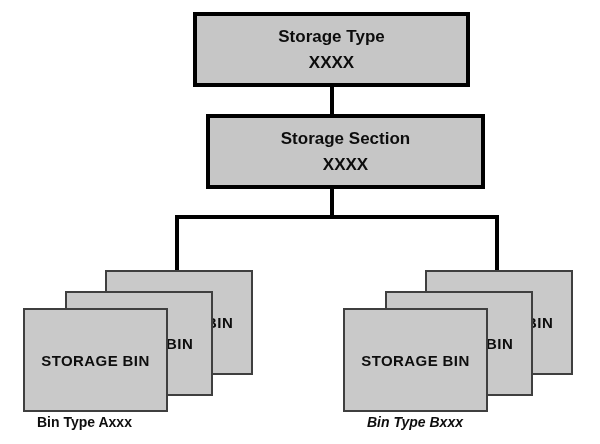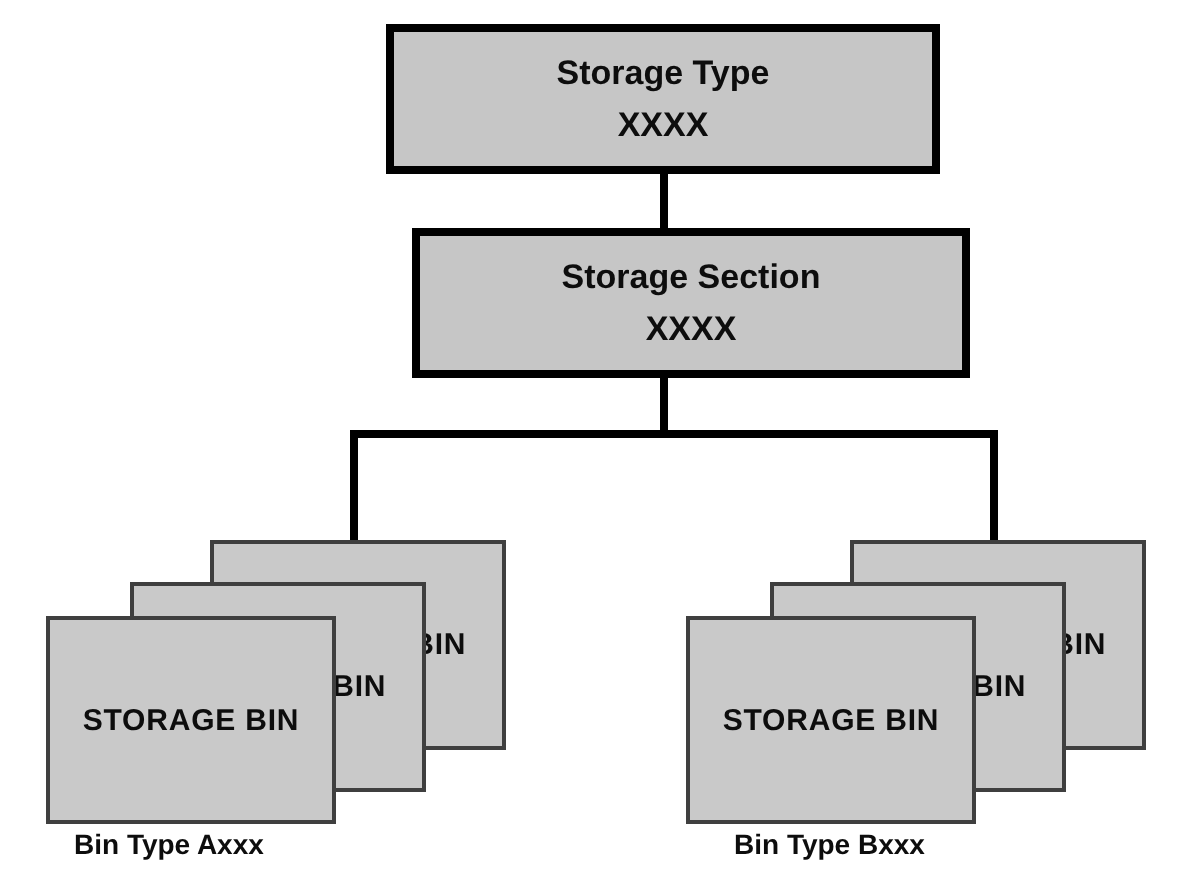--- a/index.html
+++ b/index.html
@@ -110,15 +110,15 @@
 
   <div class="bin back" style="left:425px;top:270px;">
     <span>STORAGE BIN</span>
   </div>
   <div class="bin mid" style="left:385px;top:291px;">
     <span>STORAGE BIN</span>
   </div>
   <div class="bin front" style="left:343px;top:308px;">
     <span>STORAGE BIN</span>
   </div>
-  <div class="caption" style="left:367px;top:414px;">Bin Type Bxxx</div>
+  <div class="caption" style="left:367px;top:414px;font-style:italic;">Bin Type Bxxx</div>
 
 </div>
 
 </body></html>

